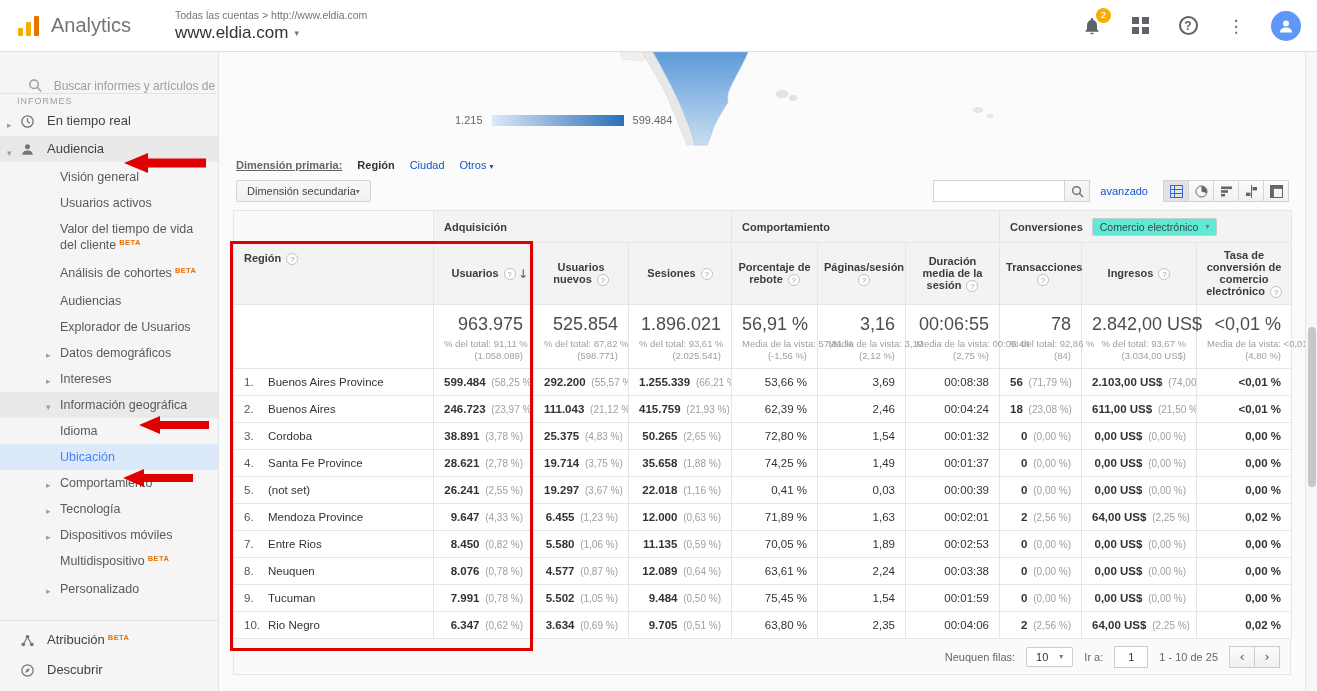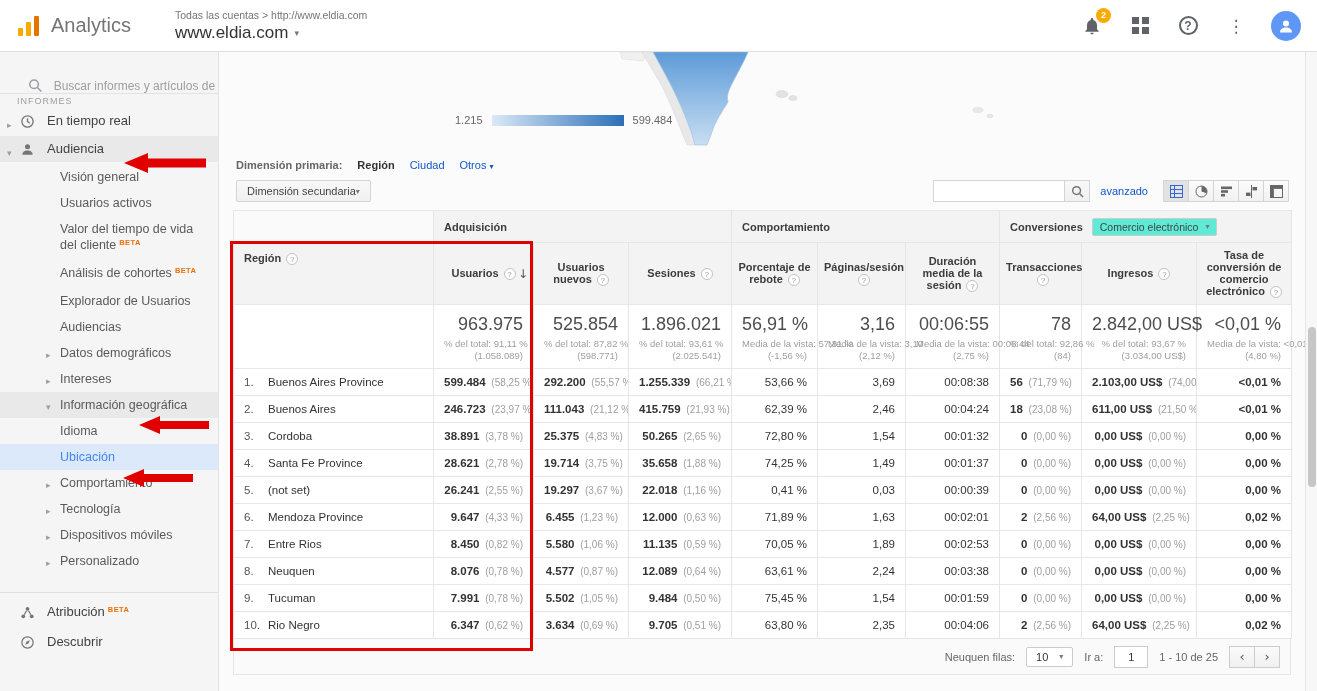--- a/index.html
+++ b/index.html
@@ -54,21 +54,21 @@
   .beta { color: #e8710a; font-size: 7.5px; font-weight: bold; letter-spacing: .4px; margin-left: 3px; position: relative; top: -4px; }
 
   
   .main { position: absolute; top: 52px; left: 219px; width: 1086px; height: 639px; background: #fbfbfb; overflow: hidden; }
   .map-panel { position: relative; height: 100px; }
   .legend { position: absolute; left: 236px; top: 62px; display: flex; align-items: center; gap: 9px; font-size: 11px; color: #666; }
   .legend-bar { width: 132px; height: 11px; background: linear-gradient(to right, #dbe9f7, #2a6fb8); }
   .map-svg { position: absolute; left: 331px; top: 0; }
 
   .dim-row { display: flex; align-items: center; gap: 15px; padding: 5px 0 5px 17px; font-size: 11px; height: 26px; }
-  .dim-label { font-weight: bold; color: #666; }
+  .dim-label { font-weight: bold; color: #666; text-decoration: underline; }
   .dim-selected { font-weight: bold; color: #333; cursor: pointer; }
   .dim-link { color: #15c; cursor: pointer; }
   .dim-link .caret { font-size: 8px; color: #15c; margin-left: 3px; }
 
   .toolbar { display: flex; align-items: center; padding: 2px 16px 8px 17px; height: 32px; }
   .btn { display: inline-flex; align-items: center; background: linear-gradient(#f8f8f8, #f0f0f0);
          border: 1px solid #d4d4d4; border-radius: 2px; padding: 4px 10px; font-size: 11px; color: #444; cursor: pointer; }
   .btn .caret { font-size: 8px; color: #777; }
   .toolbar-right { margin-left: auto; display: flex; align-items: center; }
   .search-input { width: 132px; height: 22px; border: 1px solid #d4d4d4; background: #fff; font-size: 11px; padding: 0 6px;
@@ -218,24 +218,24 @@
         <div class="nav-item level1">
           <span class="nav-label">Usuarios activos</span>
         </div>
         <div class="nav-item level1">
           <span class="nav-label">Valor del tiempo de vida del cliente<span class="beta">BETA</span></span>
         </div>
         <div class="nav-item level1">
           <span class="nav-label">Análisis de cohortes<span class="beta">BETA</span></span>
         </div>
         <div class="nav-item level1">
+          <span class="nav-label">Audiencias</span>
+        </div>
+        <div class="nav-item level1">
           <span class="nav-label">Explorador de Usuarios</span>
-        </div>
-        <div class="nav-item level1">
-          <span class="nav-label">Audiencias</span>
         </div>
         <div class="nav-item level1">
           <span class="chev glyph">▸</span>
           <span class="nav-label">Datos demográficos</span>
         </div>
         <div class="nav-item level1">
           <span class="chev glyph">▸</span>
           <span class="nav-label">Intereses</span>
         </div>
         <div class="nav-item level1 highlight">
@@ -252,20 +252,23 @@
           <span class="chev glyph">▸</span>
           <span class="nav-label">Comportamiento</span>
         </div>
         <div class="nav-item level1">
           <span class="chev glyph">▸</span>
           <span class="nav-label">Tecnología</span>
         </div>
         <div class="nav-item level1">
           <span class="chev glyph">▸</span>
           <span class="nav-label">Dispositivos móviles</span>
+        </div>
+        <div class="nav-item level1">
+          <span class="nav-label">Multidispositivo<span class="beta">BETA</span></span>
         </div>
         <div class="nav-item level1">
           <span class="chev glyph">▸</span>
           <span class="nav-label">Personalizado</span>
         </div>
         <div class="nav-item level0 divided">
           <span class="nav-icon"><svg viewBox="0 0 16 16" width="15" height="15" fill="#757575">
               <circle cx="3.5" cy="12" r="2"></circle>
               <circle cx="8" cy="4" r="2"></circle>
               <circle cx="12.5" cy="12" r="2"></circle>

